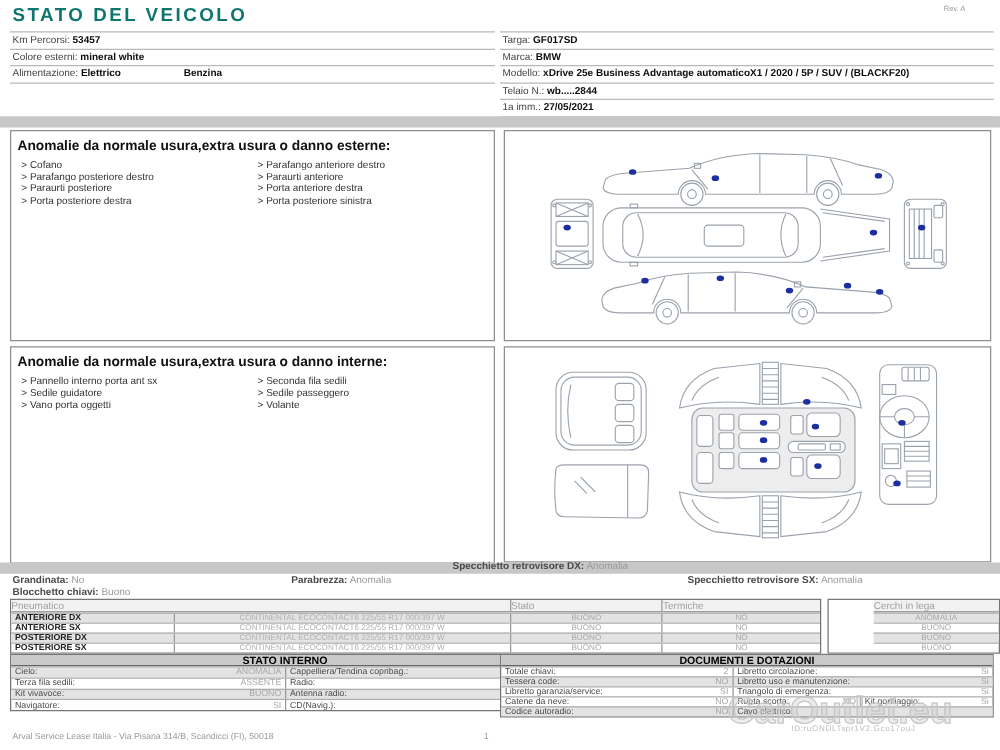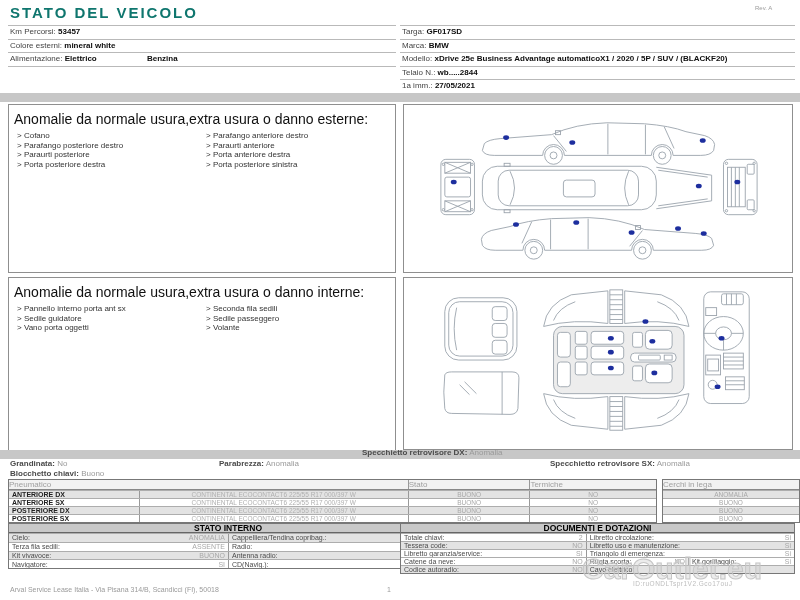--- a/index.html
+++ b/index.html
@@ -25,42 +25,42 @@
 
   .bar { left:0; width:800px; height:9px; background:#c7c7c7; }
   #bar1 { top:93px; } #bar2 { top:450px; }
 
   
   .panel { border:1px solid #8f8f8f; background:#fff; }
   #ext-anomalies { left:8px; top:104px; width:388px; height:169px; }
   #int-anomalies { left:8px; top:277px; width:388px; height:174px; }
   #ext-diagram   { left:403px; top:104px; width:390px; height:169px; }
   #int-diagram   { left:403px; top:277px; width:390px; height:173px; }
-  .panel-title { font-size:14px; font-weight:normal; color:#101010; margin:6px 5px 4px 5px; }
+  .panel-title { font-size:11px; font-weight:bold; color:#101010; margin:6px 5px 4px 5px; }
   .cols { display:flex; margin-left:8px; }
   .col { width:50%; }
   .li { font-size:8px; line-height:9.5px; color:#333; }
   .li::before { content:"> "; }
 
   svg { display:block; }
 
   
   .summary { font-size:8px; line-height:9px; white-space:nowrap; }
   .summary .lbl { color:#4a4a4a; font-weight:bold; }
   .summary .val { color:#9a9a9a; }
   #sum-0 { left:10px;  top:459px; }
-  #sum-1 { left:219px; top:459px; }
+  #sum-1 { left:233px; top:459px; }
   #sum-2 { left:347px; top:448px;padding-left:15px; }
   #sum-3 { left:550px; top:459px; }
   #sum-4 { left:10px;  top:469px; }
 
   
   .tbl { border:1px solid #777; font-size:6.5px; background:#fff; }
   #tire-table   { left:8px;   top:479px; width:649px; }
-  #cerchi-table { left:662px; top:479px; width:138px; }
+  #cerchi-table { left:662px; top:479px; width:138px;padding-left:36px; }
   .thead { display:flex; height:10px; align-items:center; background:#f2f2f2;
     color:#a0a0a0; font-size:8px; border-bottom:1px solid #888; }
   .thead > div { text-align:left; }
   .trow { display:flex; height:8px; align-items:center; border-top:1px solid #adadad; }
   .trow:first-of-type { border-top:none; }
   .shade { background:#e3e3e3; }
   .c-pos  { width:130px; font-weight:bold; color:#222; font-size:7px; padding-left:3px; }
   .c-tire { width:270px; text-align:center; color:#b0b0b0; }
   .c-st   { width:122px; text-align:center; color:#a8a8a8; }
   .c-tm   { width:127px; text-align:center; color:#a8a8a8; }

